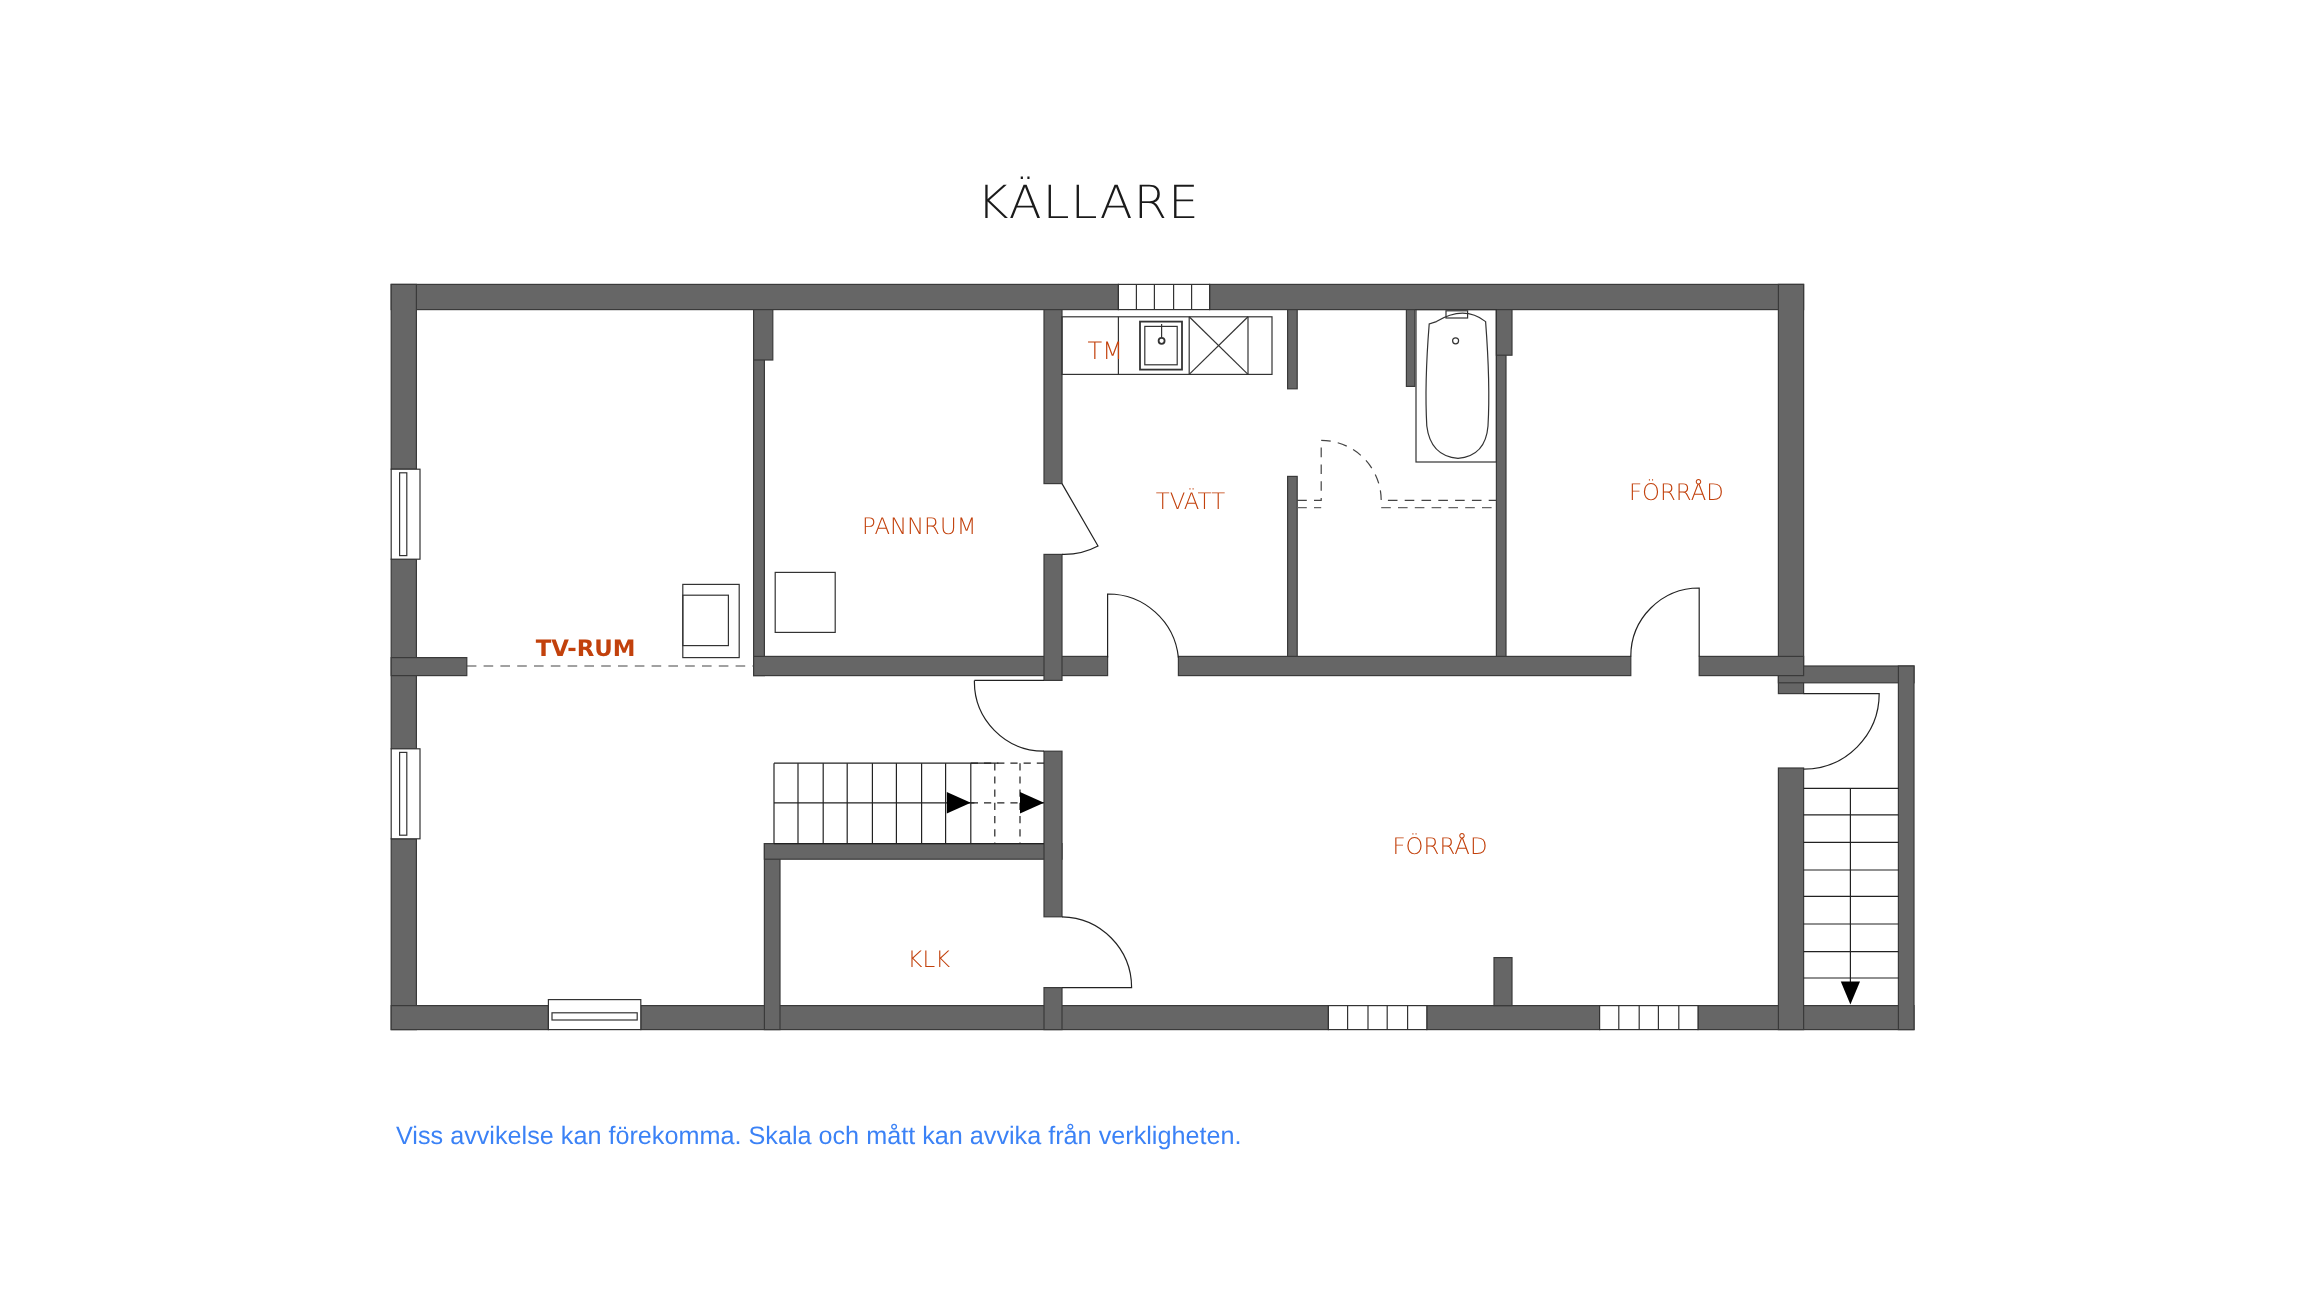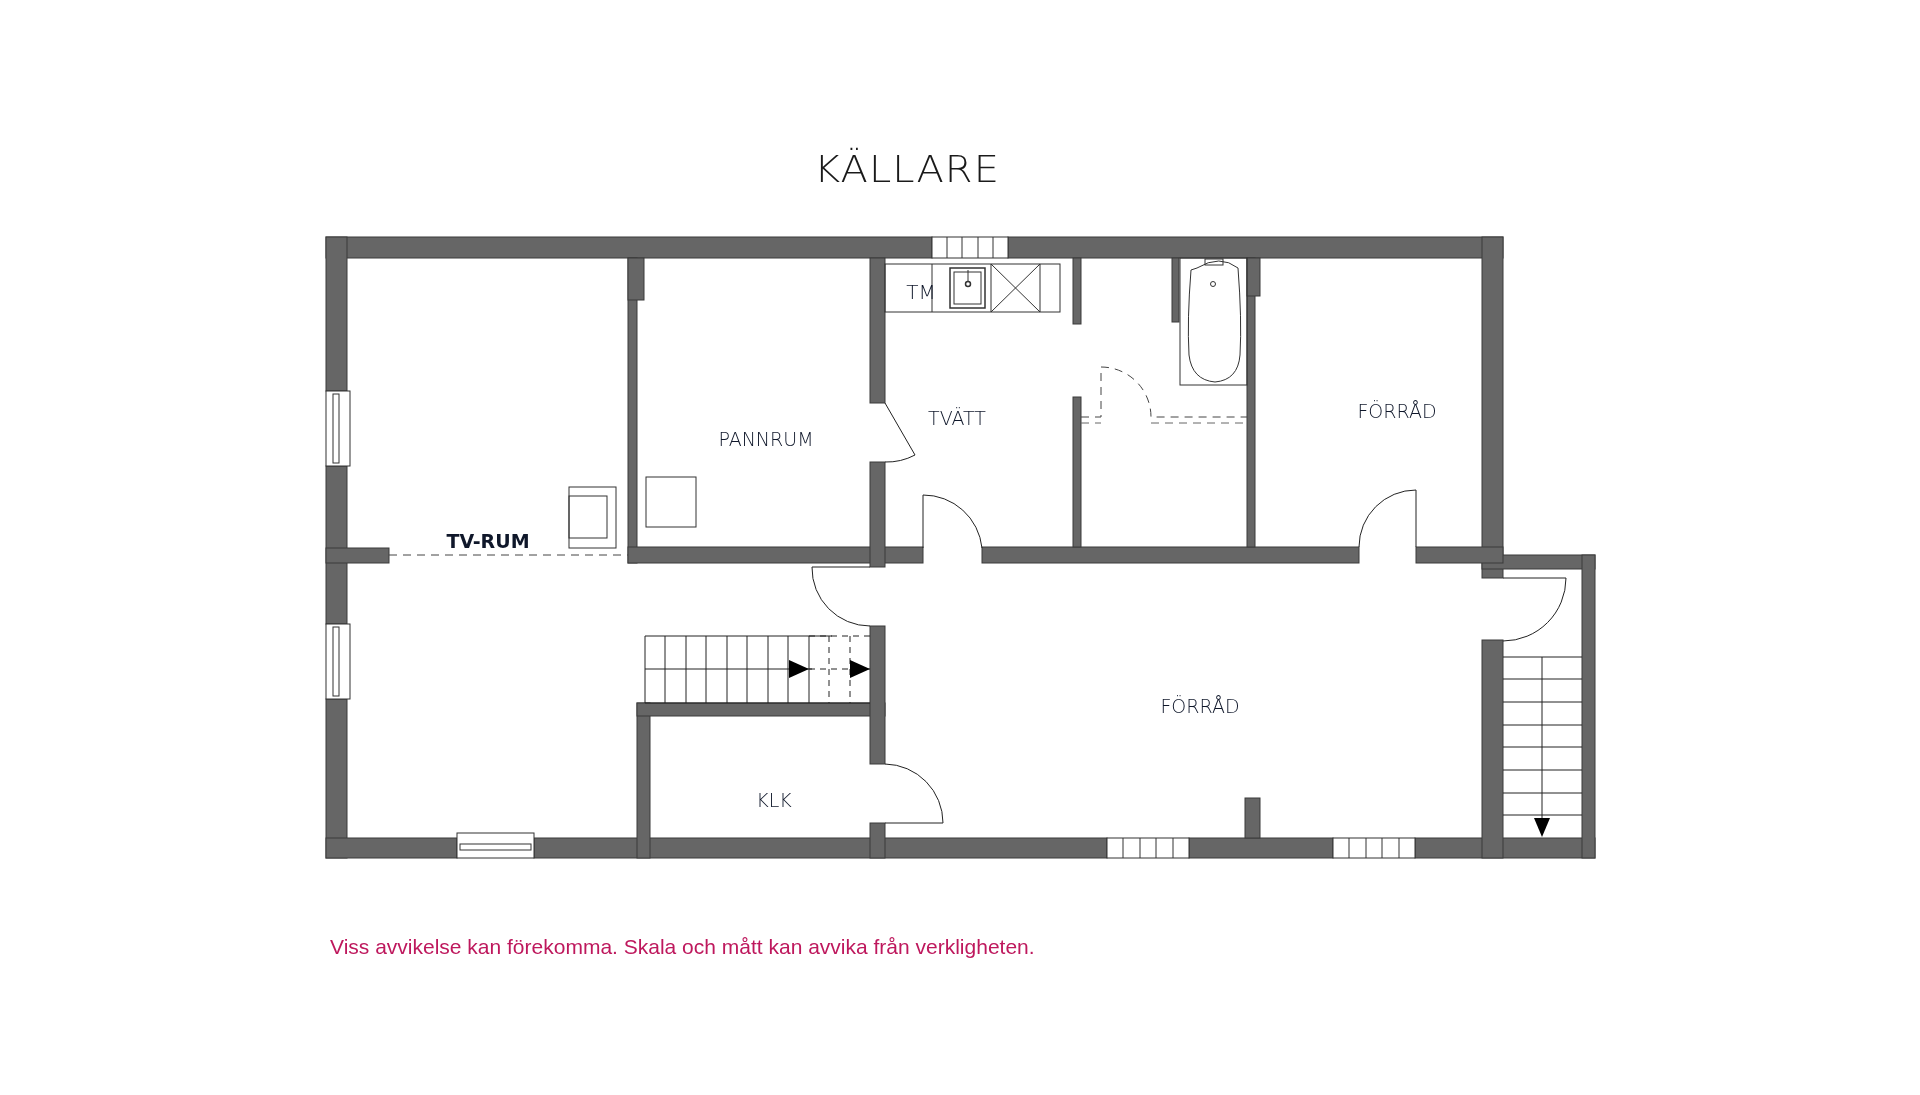--- a/index.html
+++ b/index.html
@@ -1,21 +1,21 @@
 <!DOCTYPE html>
 <html><head>
 <meta charset="utf-8">
 <style>
   html,body{margin:0;padding:0;background:#ffffff;}
   body{width:1920px;height:1095px;position:relative;overflow:hidden;font-family:"DejaVu Sans",sans-serif;}
   .title{position:absolute;left:0;width:1756px;top:146px;text-align:center;font-size:40px;font-weight:300;letter-spacing:1px;color:#1a1a1a;font-family:"DejaVu Sans",sans-serif;}
   .title span{display:inline-block;transform:translateX(29px) scaleY(0.95);}
   .plan{position:absolute;left:0;top:0;width:1920px;height:1095px;}
-  .label{position:absolute;font-size:19px;color:#0f172a;font-family:"DejaVu Sans",sans-serif;font-weight:300;white-space:nowrap;transform:translate(-50%,-50%);}
-  .disclaimer{position:absolute;left:330px;top:935px;font-size:21px;color:#be185d;font-family:"Liberation Sans",sans-serif;white-space:nowrap;}
+  .label{position:absolute;font-size:19px;color:#c2410c;font-family:"DejaVu Sans",sans-serif;font-weight:300;white-space:nowrap;transform:translate(-50%,-50%);}
+  .disclaimer{position:absolute;left:330px;top:935px;font-size:21px;color:#3b82f6;font-family:"Liberation Sans",sans-serif;white-space:nowrap;}
 </style>
 </head>
 <body>
 
 <div class="title"><span>KÄLLARE</span></div>
 
 <svg class="plan" viewBox="0 0 1920 1095" width="1920" height="1095" xmlns="http://www.w3.org/2000/svg">
   <g fill="#666666" stroke="#3a3a3a" stroke-width="1">
 
     <rect x="326" y="237" width="606" height="21"></rect>
@@ -182,19 +182,19 @@
     <line x1="1503" y1="770" x2="1582" y2="770"></line>
     <line x1="1503" y1="793" x2="1582" y2="793"></line>
     <line x1="1503" y1="815" x2="1582" y2="815"></line>
     <line x1="1542" y1="657" x2="1542" y2="830"></line>
     <polygon points="1534,818 1550,818 1542,837" fill="#000" stroke="none"></polygon>
   </g>
 </svg>
 
 <div class="label" style="left:488px;top:541px;font-weight:bold;">TV-RUM</div>
 <div class="label" style="left:766px;top:405px;margin-top:34px;">PANNRUM</div>
-<div class="label" style="left:957px;top:418px;">TVÄTT</div>
+<div class="label" style="left:992px;top:418px;">TVÄTT</div>
 <div class="label" style="left:921px;top:292px;font-size:20px;">TM</div>
 <div class="label" style="left:1397px;top:411px;">FÖRRÅD</div>
 <div class="label" style="left:1200px;top:706px;">FÖRRÅD</div>
 <div class="label" style="left:774px;top:800px;">KLK</div>
 
 <div class="disclaimer">Viss avvikelse kan förekomma. Skala och mått kan avvika från verkligheten.</div>
 
 </body></html>

